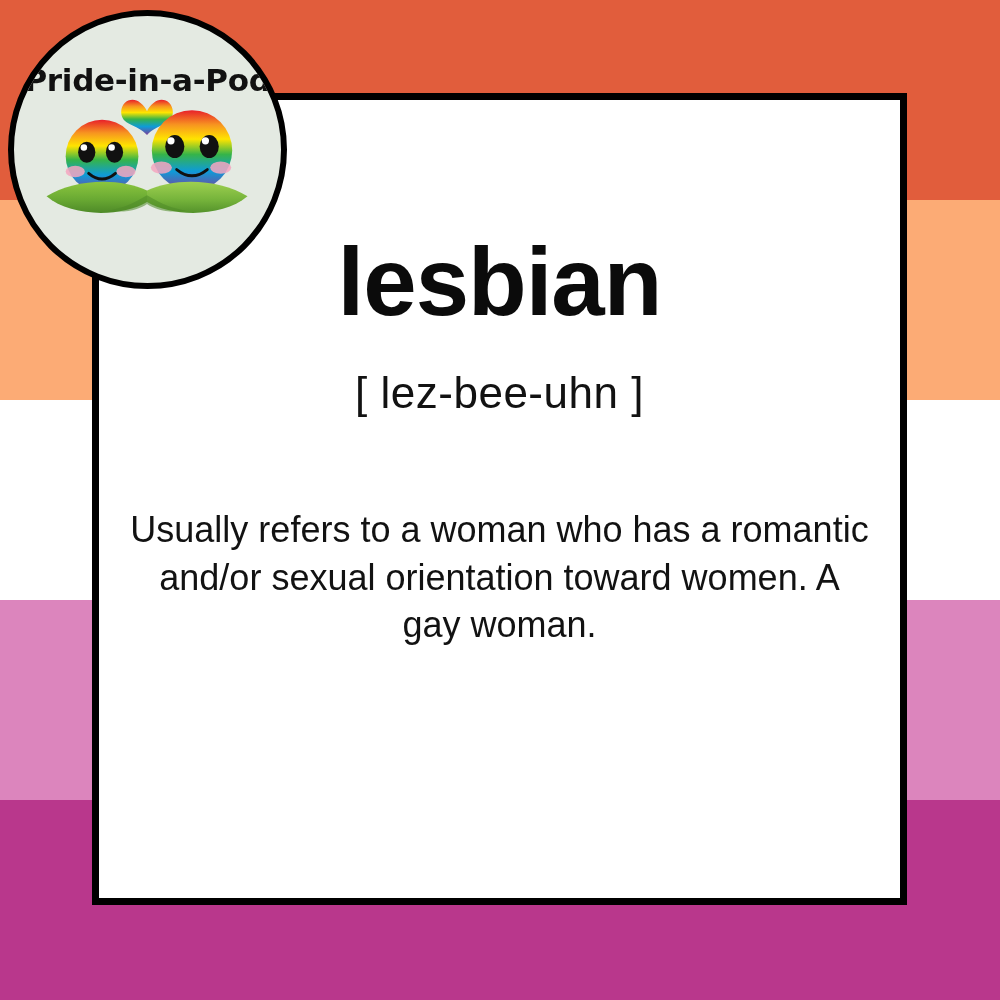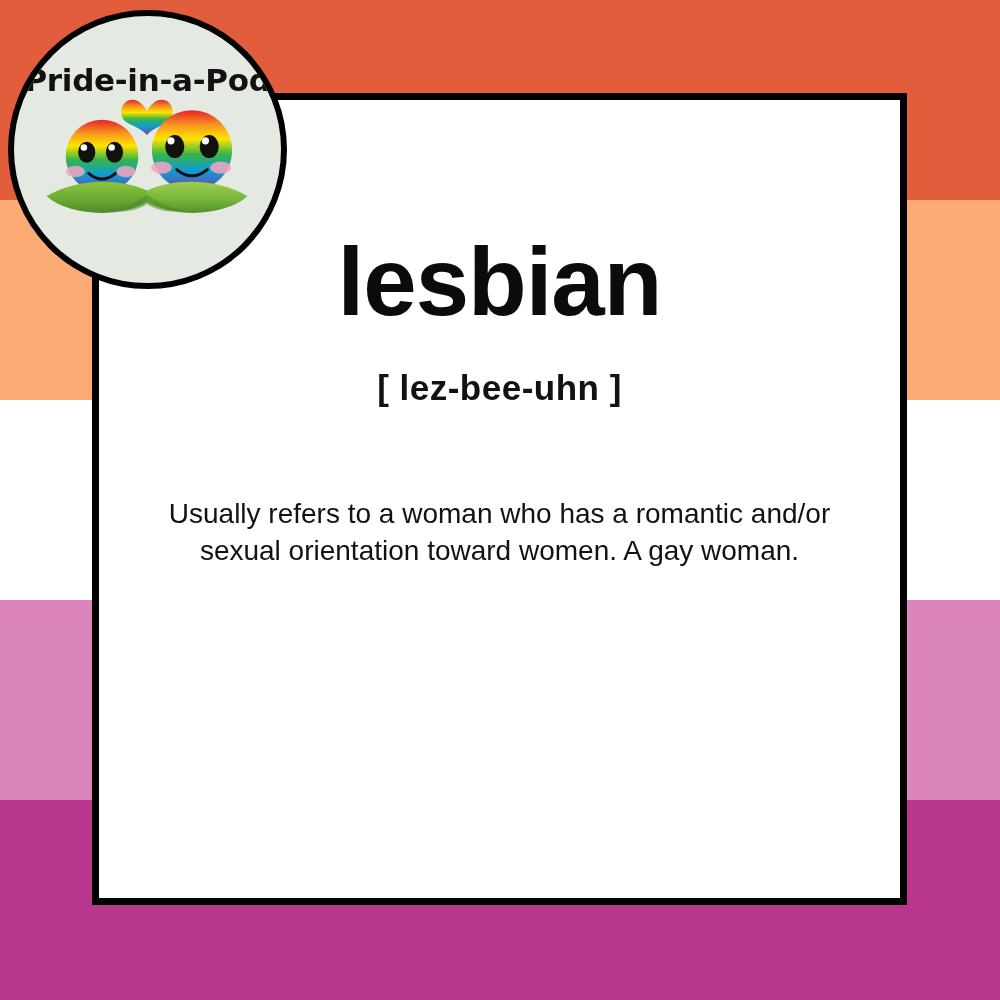--- a/index.html
+++ b/index.html
@@ -48,35 +48,35 @@
   }
   .term {
     font-size: 96px;
     font-weight: 700;
     letter-spacing: -1px;
     color: #0b0b0b;
     margin: 134px 0 0 0;
     line-height: 1;
   }
   .pronunciation {
-    font-size: 35px;
-    font-weight: 700;
+    font-size: 44px;
+    font-weight: 400;
     color: #121212;
     margin: 38px 0 0 0;
     letter-spacing: 0.5px;
   }
   .question {
     font-size: 34px;
     font-weight: 700;
     color: #0b0b0b;
     margin: 88px 0 0 0;
     letter-spacing: 0.2px;
   }
   .definition {
-    font-size: 28px;
+    font-size: 36px;
     font-weight: 400;
     color: #121212;
     margin: 88px auto 0 auto;
     line-height: 1.32;
     max-width: 740px;
   }
 
   
   .logo-badge {
     position: absolute;

